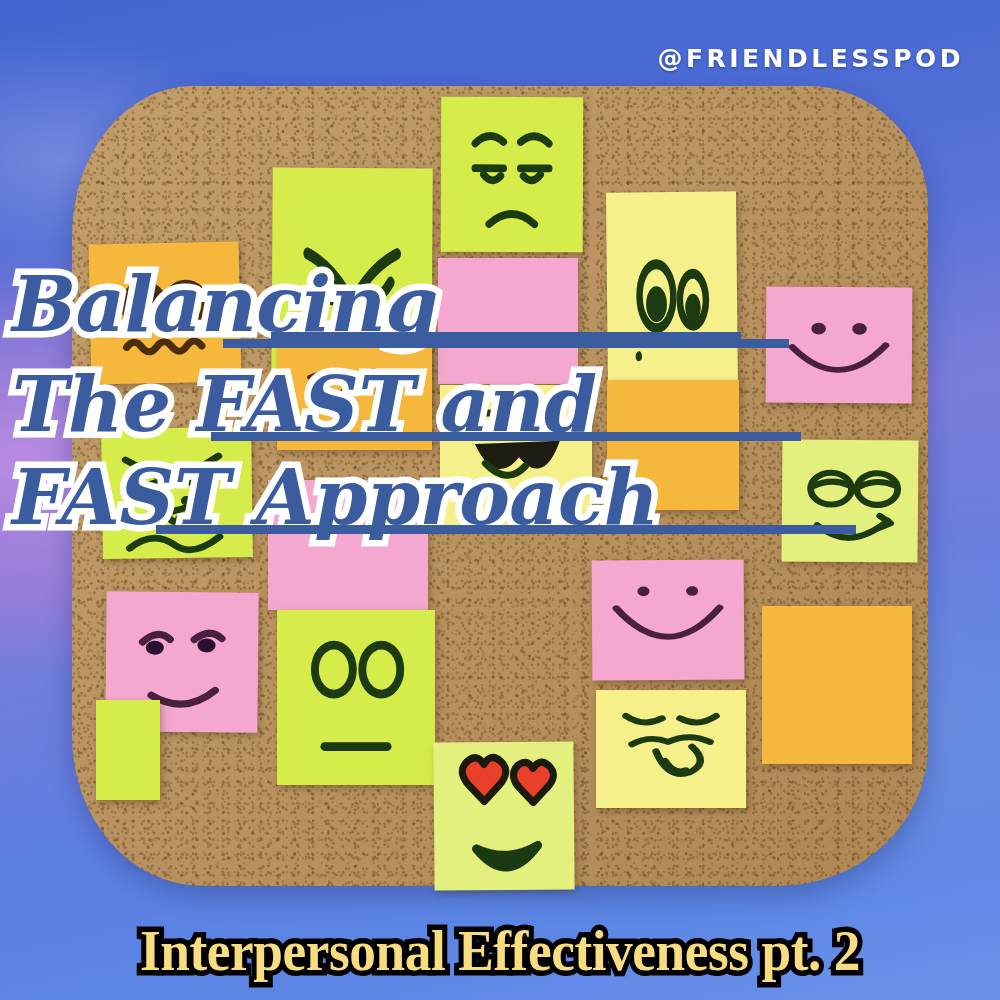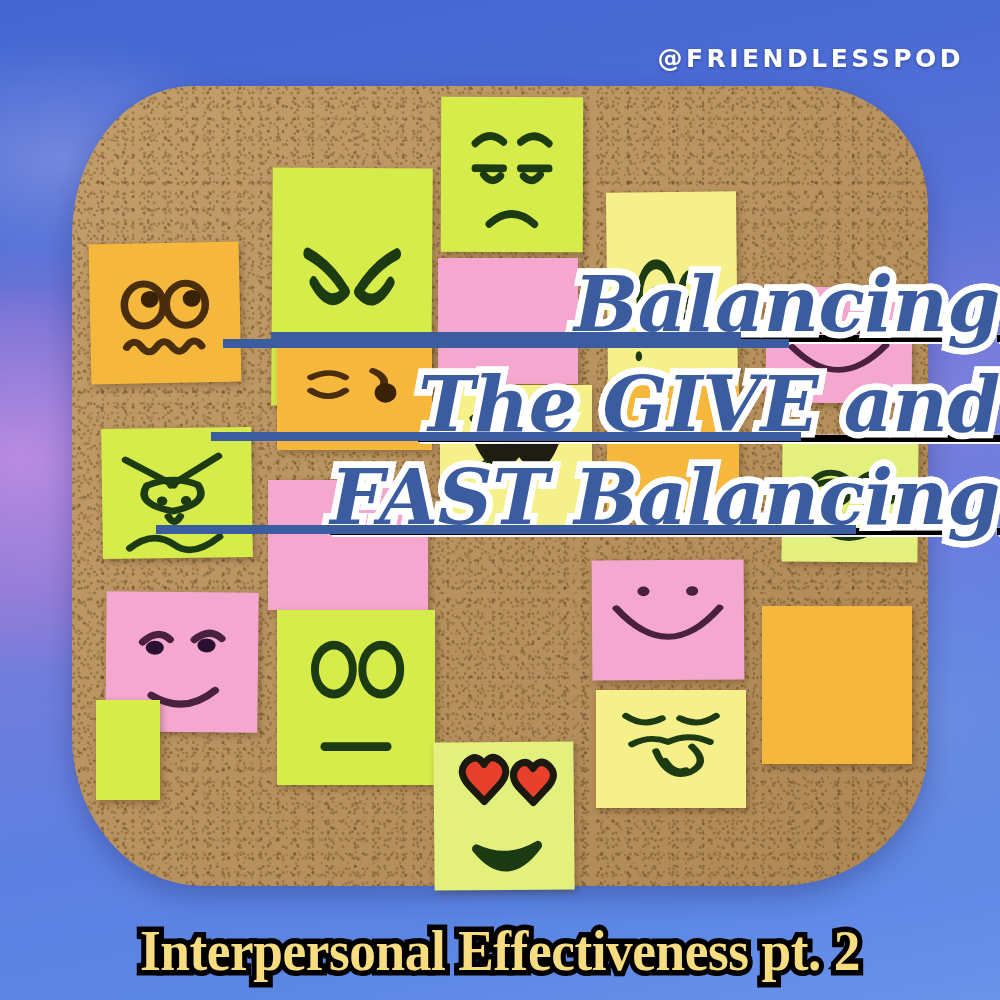--- a/index.html
+++ b/index.html
@@ -68,23 +68,22 @@
     position:absolute;
     box-shadow:2px 3px 7px rgba(60,40,15,.35);
   }
   .note .face { position:absolute; inset:0; }
   .note .face svg { width:100%; height:100%; display:block; }
 
   
   #title-block {
     position:absolute;
     left:12px; right:0; top:262px;
-    text-align:right;
+    text-align:left;
     z-index:40;
-    text-decoration:underline;
   }
   .title-line {
     display:block;
     position:relative;
     font-family:"DejaVu Serif", serif;
     font-style:italic;
     font-weight:bold;
     font-size:76px;
     line-height:1.13;
     letter-spacing:-0.5px;
@@ -323,21 +322,21 @@
         </div>
       </div>
     </div>
 
   <div id="handle">@FRIENDLESSPOD</div>
 
   <div id="title-block">
     <span class="title-line">Balancing</span>
     <span class="tl-under u1"></span>
     <span class="tl-under u2"></span>
-    <span class="title-line">The GIVE and</span>
+    <span class="title-line">The FAST and</span>
     <span class="tl-under u3"></span>
-    <span class="title-line">FAST Balancing</span>
+    <span class="title-line">FAST Approach</span>
     <span class="tl-under u4"></span>
   </div>
 
   <div id="footer">Interpersonal Effectiveness pt. 2</div>
 
 </div>
 
 </body></html>

